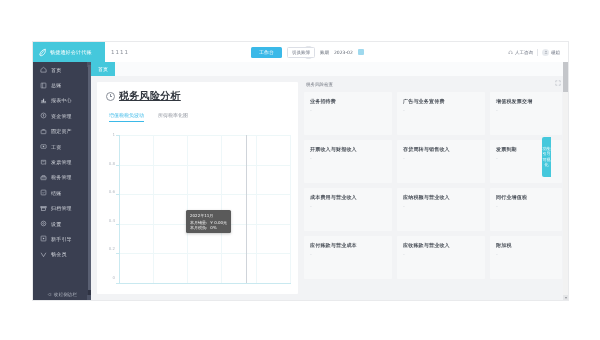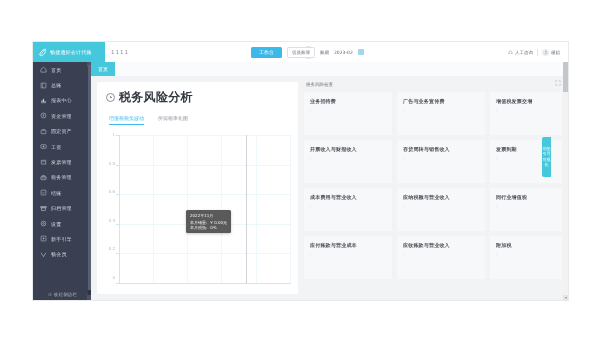--- a/index.html
+++ b/index.html
@@ -46,21 +46,21 @@
   
   .tabbar{position:absolute;left:58px;top:20px;width:477px;height:14px;background:#fafbfc;border-bottom:1px solid #e9eaec;display:flex;align-items:center;}
   .tab-on{background:#45c8dc;color:#fff;font-size:5px;height:14px;display:flex;align-items:center;padding:0 7px;}
   
   .content{position:absolute;left:58px;top:34px;width:477px;height:224px;background:#f2f3f5;padding:6px;box-sizing:border-box;}
   .panel{position:absolute;left:64px;top:40px;width:201px;height:212px;background:#ffffff;border-radius:1px;}
   .p-head{display:flex;align-items:center;gap:4px;padding:7px 0 0 9px;}
   .clock{width:7px;height:7px;border-radius:50%;border:.8px solid #8a8f99;position:relative;flex:0 0 auto;}
   .clock:before{content:"";position:absolute;left:3px;top:1.5px;width:.7px;height:2px;background:#8a8f99;}
   .clock:after{content:"";position:absolute;left:3px;top:3.2px;width:2px;height:.7px;background:#8a8f99;}
-  .p-title{font-size:12px;color:#333840;font-weight:bold;letter-spacing:.3px;}
+  .p-title{font-size:10px;color:#333840;font-weight:bold;letter-spacing:.3px;text-decoration:underline;}
   .p-tabs{display:flex;gap:14px;padding:9px 0 0 12px;}
   .p-tab{font-size:5px;color:#8d929c;padding-bottom:3px;white-space:nowrap;}
   .p-tab.on{color:#3bb9e8;border-bottom:1.2px solid #3bb9e8;}
   
   .chart{position:absolute;left:4px;top:48px;width:193px;height:160px;}
   .y-lbl{position:absolute;font-size:4px;color:#b6bbc3;text-align:right;width:12px;}
   .gl-h{position:absolute;left:18px;width:172px;height:1px;background:#edf7f8;}
   .y-axis{position:absolute;left:18px;top:5px;width:1px;height:148px;background:#c9e9f0;}
   .y-tick{position:absolute;left:15px;width:3px;height:1px;background:#c9e9f0;}
   .gl-v{position:absolute;top:5px;width:1px;height:148px;background:#eef7f9;}

